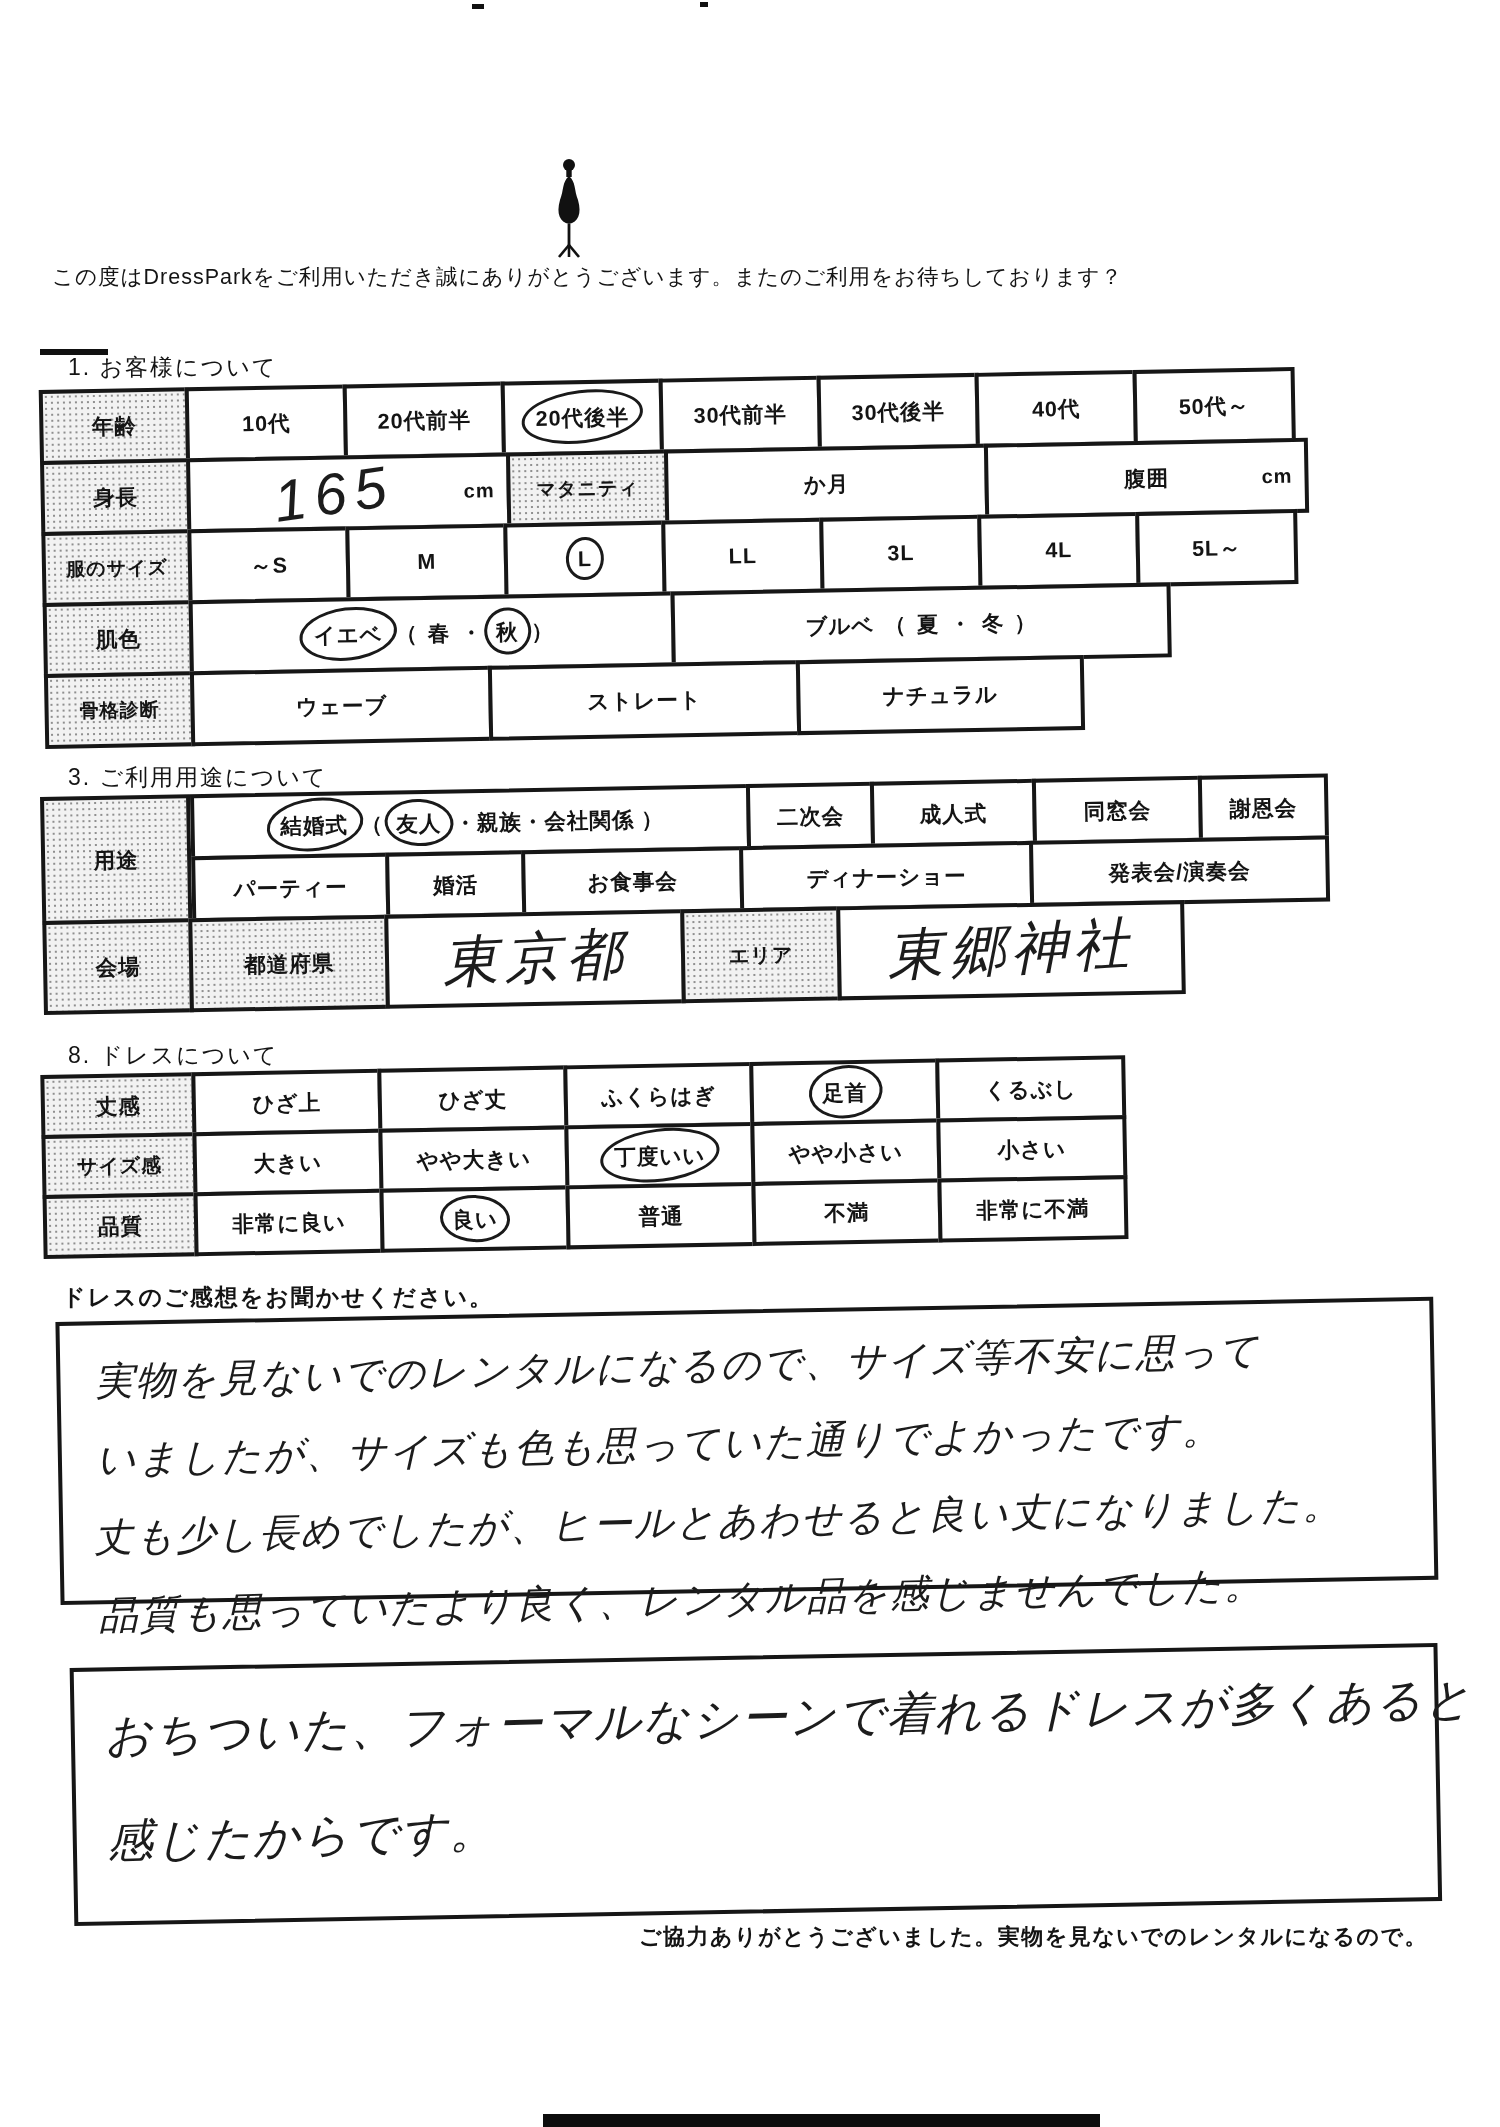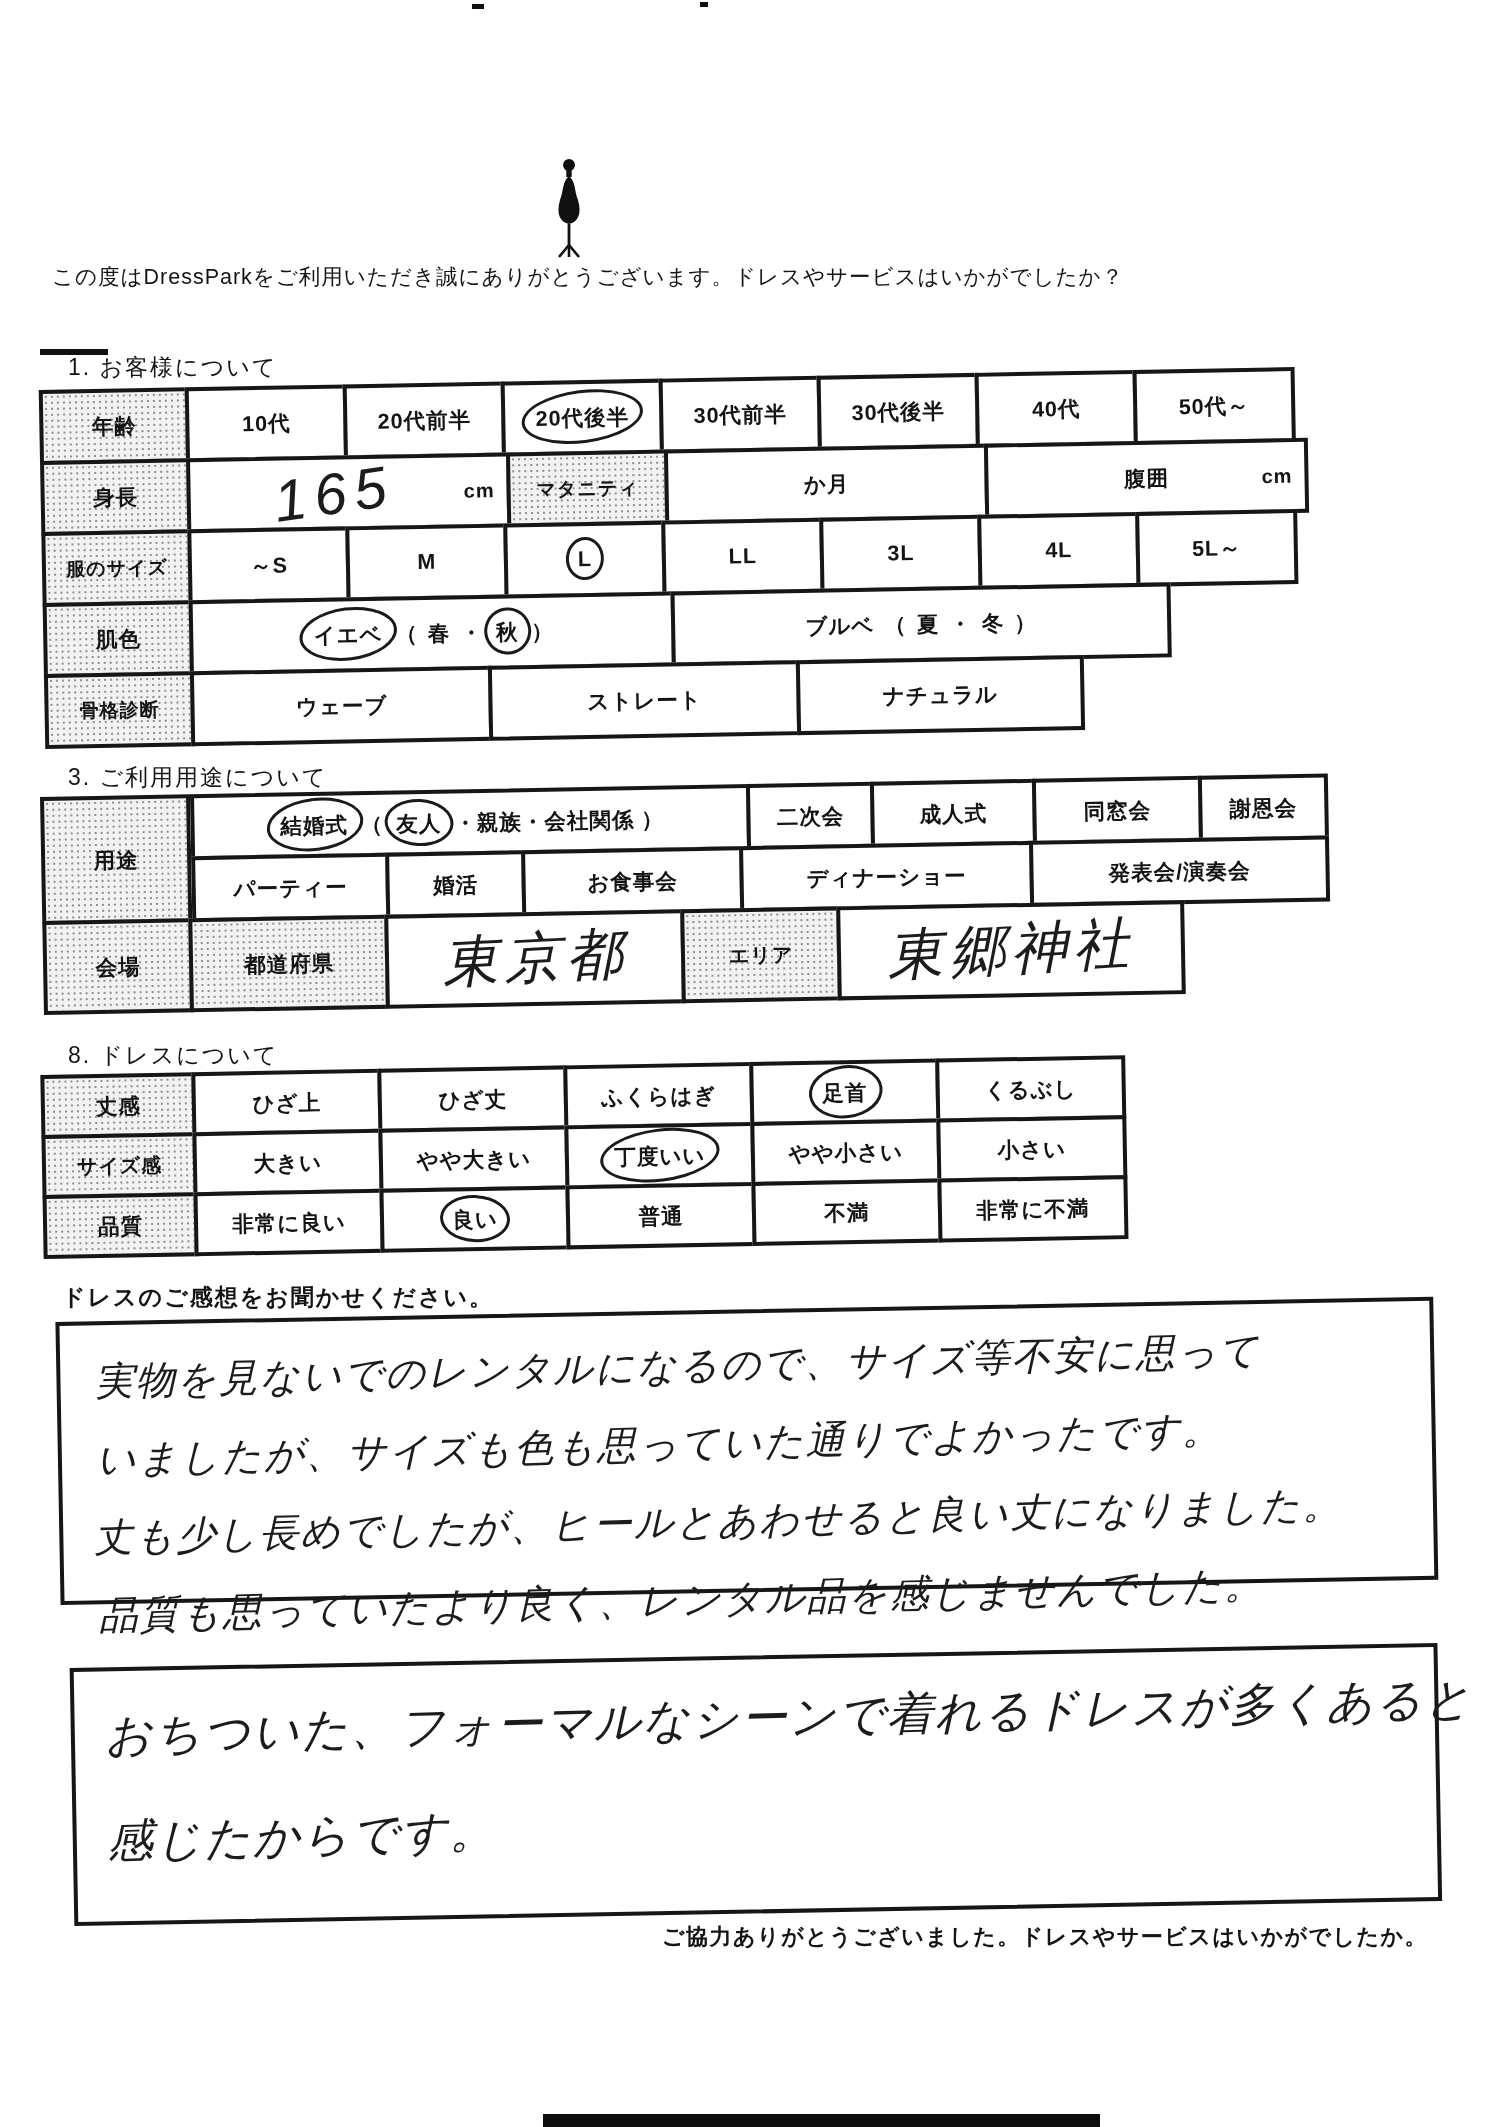--- a/index.html
+++ b/index.html
@@ -76,21 +76,21 @@
         </g>
         <g stroke="#111" stroke-width="2.6" fill="none">
           <path d="M20,87 L10,99"></path>
           <path d="M20,87 L30,99"></path>
           <path d="M20,87 L20,99"></path>
         </g>
       </svg>
     </span>
   </div>
 
-  <div class="intro1">この度はDressParkをご利用いただき誠にありがとうございます。ドレスやサービスはいかがでしたか？</div>
+  <div class="intro1">この度はDressParkをご利用いただき誠にありがとうございます。またのご利用をお待ちしております？</div>
   <div class="underline-frag"></div>
 
   <div class="sec-title" style="left:68px;top:352px;">1. お客様について</div>
 
   <div class="t" style="left:42px;top:390px;">
     <div class="tr">
       <div class="td shade" style="width:150px">年齢</div>
       <div class="td" style="width:162px">10代</div>
       <div class="td" style="width:162px">20代前半</div>
       <div class="td" style="width:162px">
@@ -236,16 +236,16 @@
     <div class="hw-line" style="margin-bottom:24px;margin-left:-4px;">丈も少し長めでしたが、ヒールとあわせると良い丈になりました。</div>
     <div class="hw-line">品質も思っていたより良く、レンタル品を感じませんでした。</div>
   </div>
 
 
   <div class="answer-box" style="left:72px;top:1668px;width:1368px;height:258px;padding:28px 10px 0 30px;">
     <div class="hw-line" style="font-size:46px;margin-bottom:44px;">おちついた、フォーマルなシーンで着れるドレスが多くあると</div>
     <div class="hw-line" style="font-size:46px;">感じたからです。</div>
   </div>
 
-  <div class="closing">ご協力ありがとうございました。ドレスやサービスはいかがでしたか。</div>
+  <div class="closing">ご協力ありがとうございました。実物を見ないでのレンタルになるので。</div>
 
   <div class="scanbar"></div>
 </div>
 
 </body></html>

